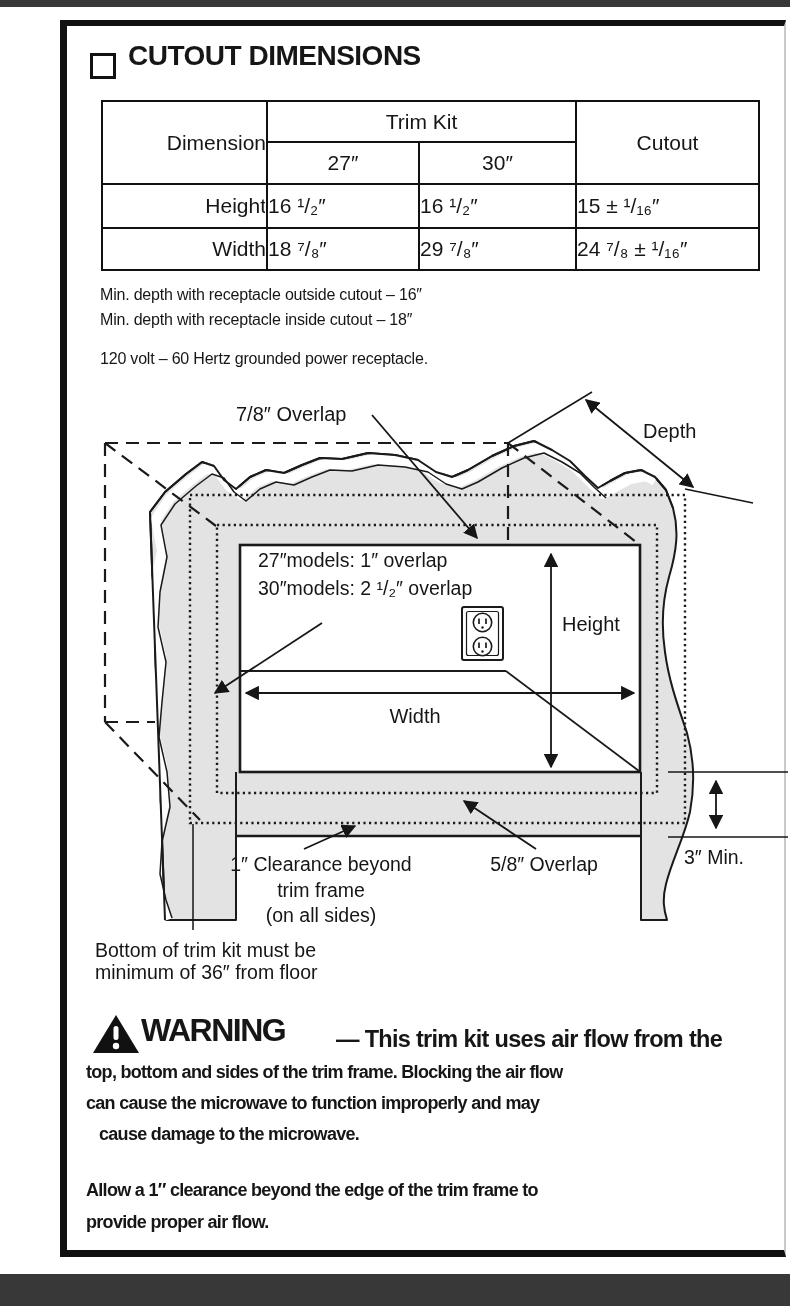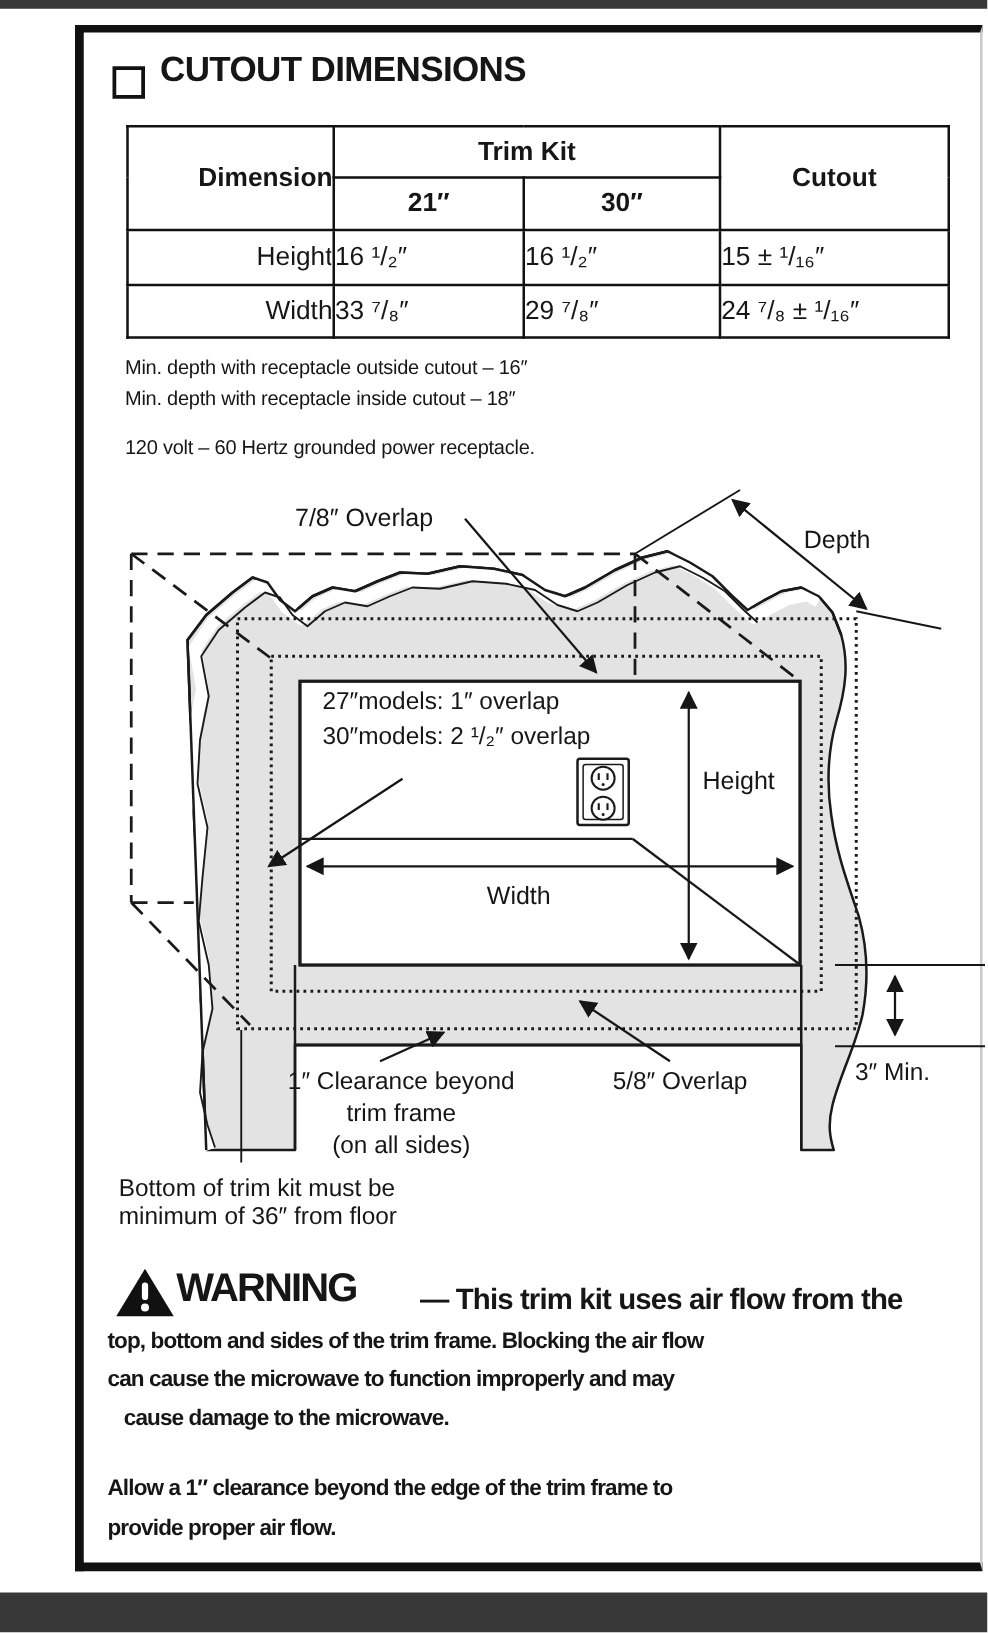--- a/index.html
+++ b/index.html
@@ -22,21 +22,21 @@
   #page-title{
     left:128px;top:40px;font-size:28px;font-weight:bold;letter-spacing:-0.5px;white-space:nowrap;
   }
   
   #dims-table{
     left:101px;top:100px;border-collapse:collapse;table-layout:fixed;background:#fff;
   }
   #dims-table td,#dims-table th{
     border:2.5px solid #111;font-size:21px;padding:0 0 0 0;overflow:hidden;white-space:nowrap;
   }
-  #dims-table th{font-weight:bold;text-align:center;}
+  #dims-table th{font-weight:normal;text-align:center;}
   #dims-table td{font-weight:normal;}
   #dims-table .lcell{text-align:right;padding-left:9px;border-radius:15px;}
   .note{left:100px;font-size:16px;white-space:nowrap;letter-spacing:-0.2px;}
   
   #warning-title{left:141px;top:1012px;font-size:32px;font-weight:bold;letter-spacing:-1.5px;white-space:nowrap;}
   .wline{left:86px;font-size:18px;font-weight:bold;letter-spacing:-0.7px;white-space:nowrap;}
   #warning-lead{left:336px;top:1026px;font-size:23.5px;font-weight:bold;letter-spacing:-0.7px;white-space:nowrap;}
   svg text{font-family:"Liberation Sans","DejaVu Sans",sans-serif;fill:#161616;}
 </style>
 </head>
@@ -55,32 +55,32 @@
       <col style="width:157px">
       <col style="width:183px">
     </colgroup>
   <tbody>
       <tr style="height:41px;">
     <th rowspan="2" class="lcell">Dimension</th>
     <th colspan="2">Trim Kit</th>
     <th rowspan="2">Cutout</th>
   </tr>
   <tr style="height:42px;">
-    <th>21″</th>
+    <th>27″</th>
     <th>30″</th>
   </tr>
   <tr style="height:44px;">
     <td class="lcell">Height</td>
     <td>16 ¹/₂″</td>
     <td>16 ¹/₂″</td>
     <td>15 ± ¹/₁₆″</td>
   </tr>
   <tr style="height:42px;">
     <td class="lcell">Width</td>
-    <td>33 ⁷/₈″</td>
+    <td>18 ⁷/₈″</td>
     <td>29 ⁷/₈″</td>
     <td>24 ⁷/₈ ± ¹/₁₆″</td>
   </tr>
 </tbody>
   </table>
 
 <div class="abs note" style="top:286px;">Min. depth with receptacle outside cutout – 16″</div>
 <div class="abs note" style="top:311px;">Min. depth with receptacle inside cutout – 18″</div>
 <div class="abs note" style="top:350px;">120 volt – 60 Hertz grounded power receptacle.</div>
 

